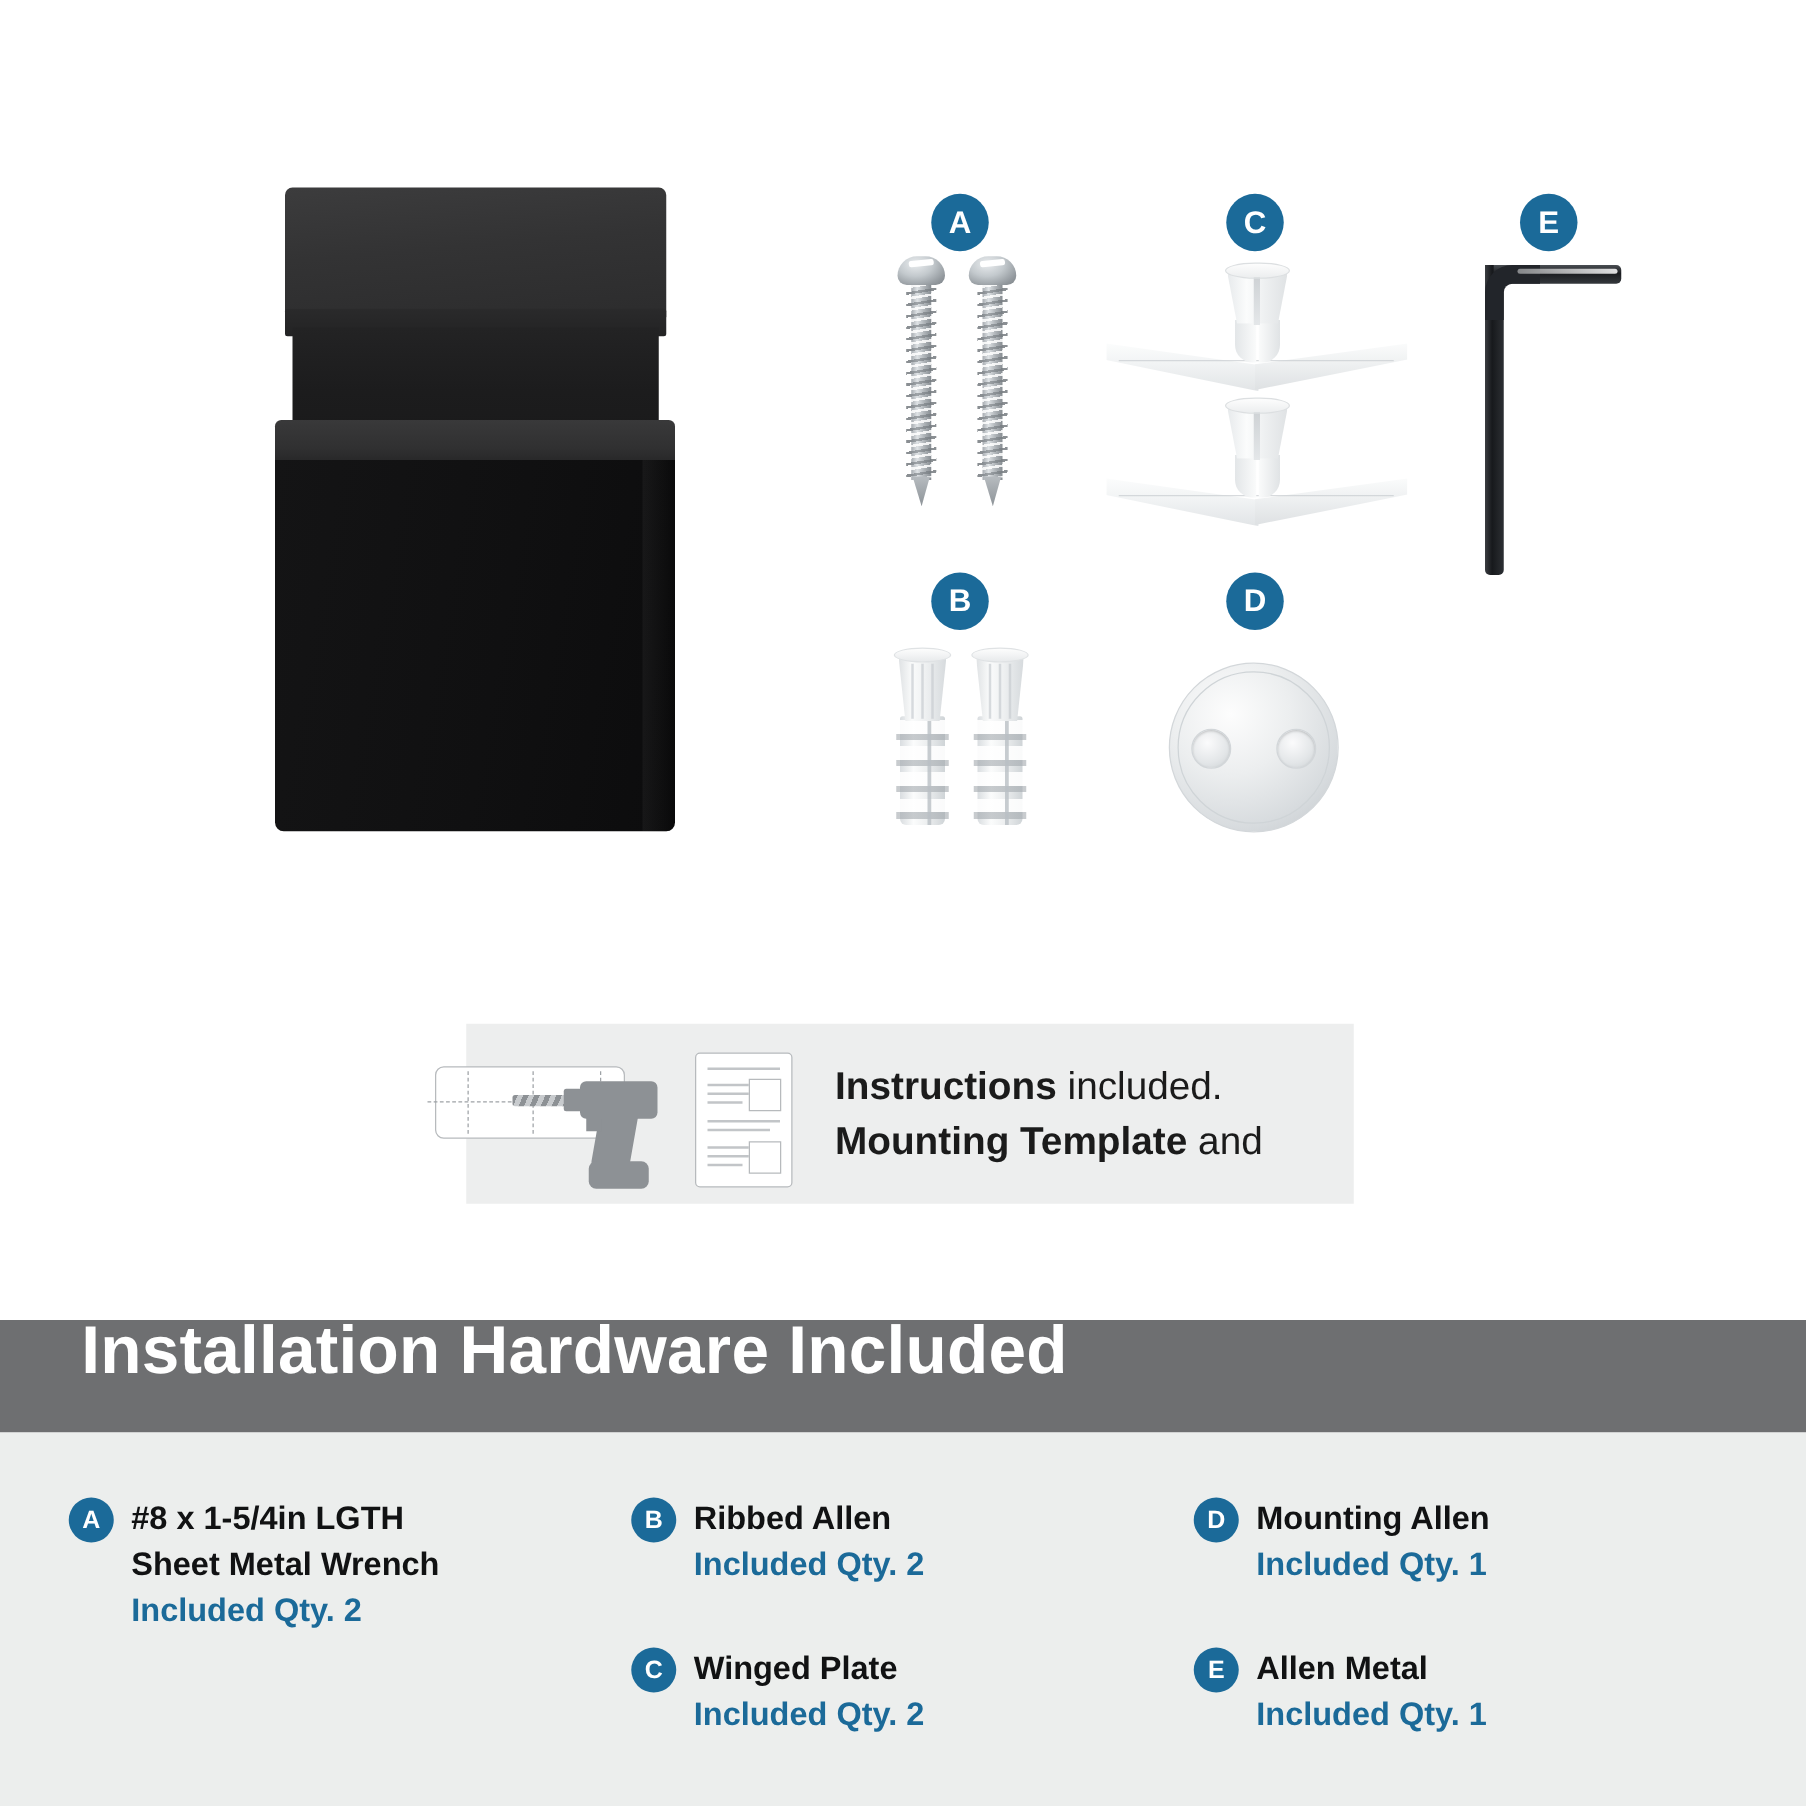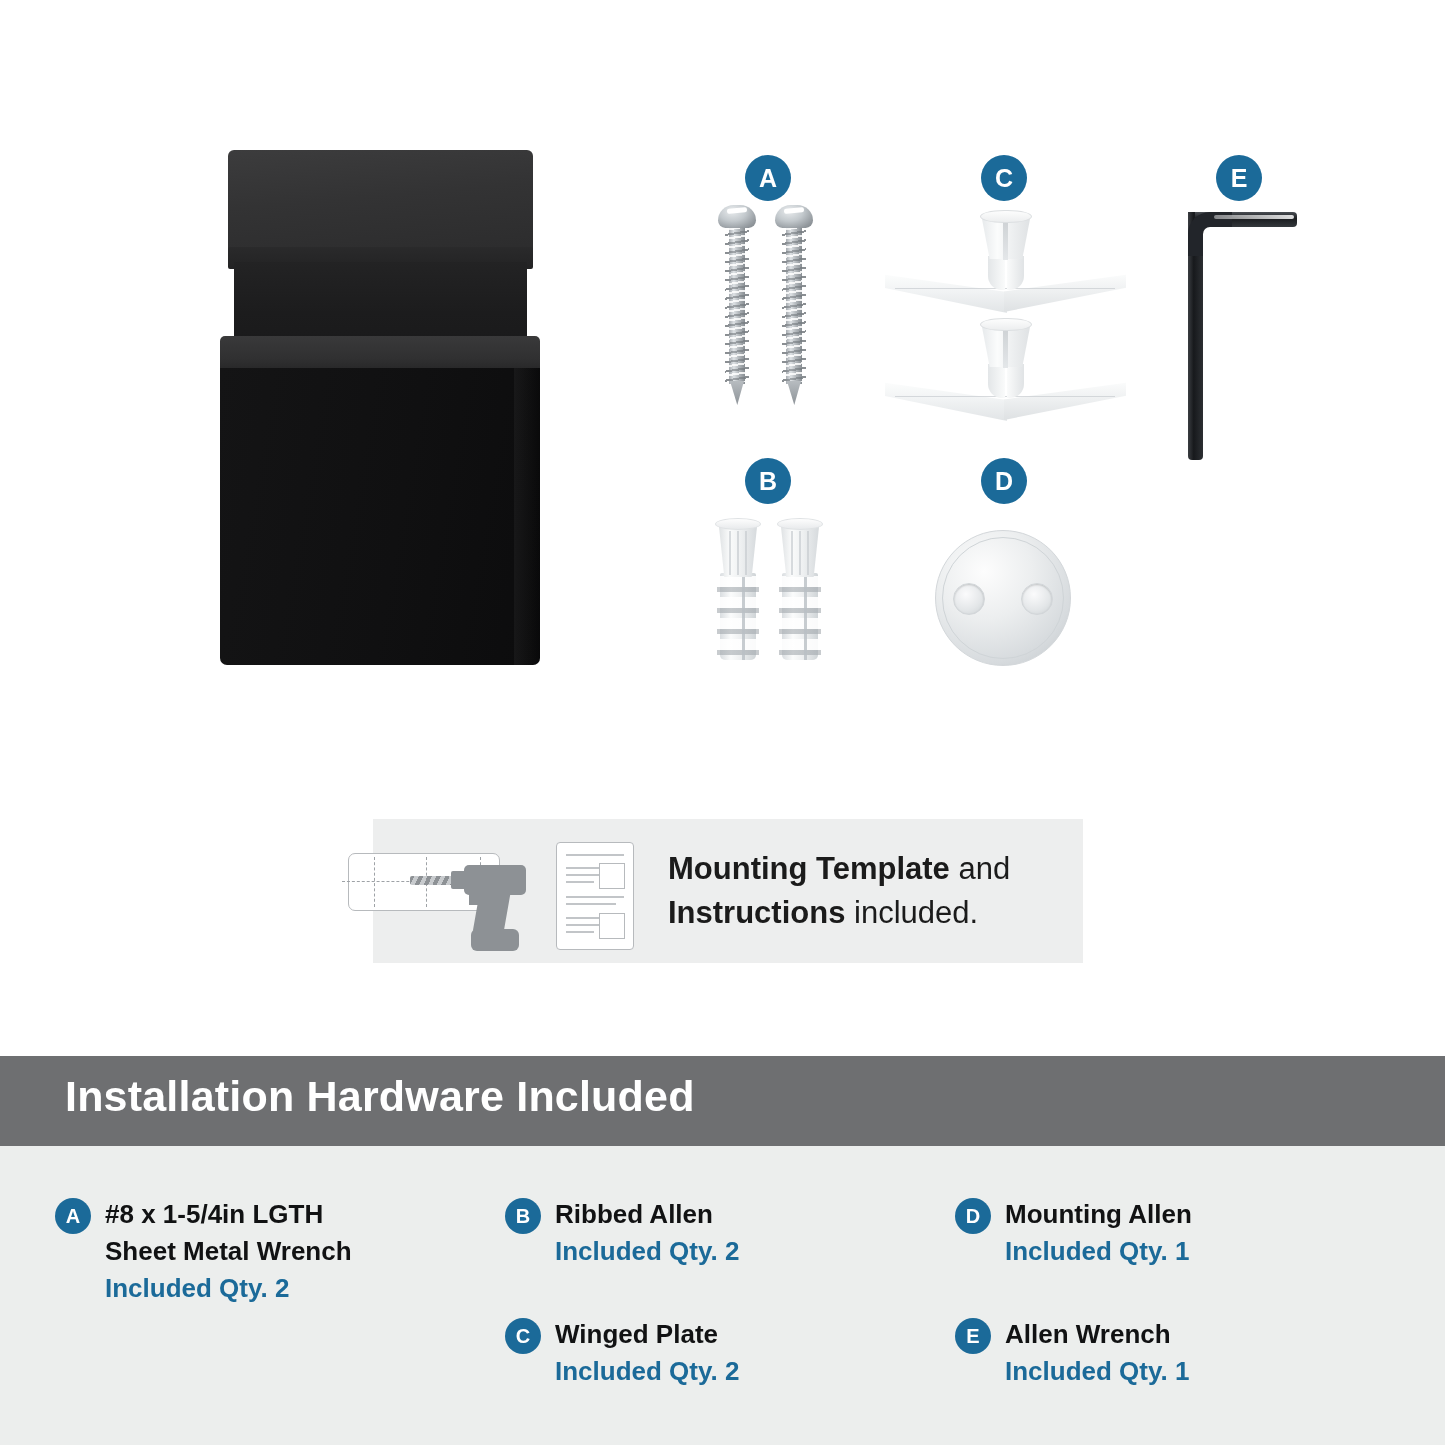--- a/index.html
+++ b/index.html
@@ -153,21 +153,21 @@
   .doc .ln{position:absolute;height:2px;background:#c2c5c8;}
   .doc .sq{position:absolute;width:26px;height:26px;border:1.5px solid #b7babd;
     background:#fff;box-sizing:border-box;}
   .tmpl-text{position:absolute;left:668px;top:847px;width:400px;
     font-size:31px;color:#1b1b1b;line-height:1.42;}
   .tmpl-text b{font-weight:bold;}
 
   
   .hdr-band{position:absolute;left:0;top:1056px;width:1445px;height:90px;
     background:#6E6F71;}
-  .hdr-title{position:absolute;left:65px;top:1072px;font-size:43px;
+  .hdr-title{position:absolute;left:65px;top:1049px;font-size:54px;
     font-weight:bold;color:#ffffff;letter-spacing:.2px;}
 
   
   .legend{position:absolute;left:0;top:1146px;width:1445px;height:299px;
     background:#ECEEED;}
   .leg-item{position:absolute;display:flex;align-items:flex-start;gap:14px;}
   .leg-badge{flex:0 0 auto;width:36px;height:36px;border-radius:50%;
     background:#1B6A99;color:#fff;font-weight:bold;font-size:20px;
     display:flex;align-items:center;justify-content:center;margin-top:2px;}
   .leg-txt{font-size:26px;color:#111213;line-height:1.42;font-weight:bold;}
@@ -285,22 +285,22 @@
     <div class="ln" style="left:9px;top:38px;width:28px;"></div>
     <div class="sq" style="left:42px;top:20px;"></div>
     <div class="ln" style="left:9px;top:53px;width:58px;"></div>
     <div class="ln" style="left:9px;top:60px;width:50px;"></div>
     <div class="ln" style="left:9px;top:74px;width:40px;"></div>
     <div class="ln" style="left:9px;top:81px;width:40px;"></div>
     <div class="ln" style="left:9px;top:88px;width:28px;"></div>
     <div class="sq" style="left:42px;top:70px;"></div>
   </div>
   <div class="tmpl-text">
+    <div><b>Instructions</b><span> included.</span></div>
     <div><b>Mounting Template</b><span> and</span></div>
-    <div><b>Instructions</b><span> included.</span></div>
   </div>
 
   <div class="hdr-band"></div>
   <div class="hdr-title">Installation Hardware Included</div>
 
   <div class="legend"></div>
 
   <div class="leg-item" style="left:55px;top:1196px;width:420px;">
     <div class="leg-badge">A</div>
     <div>
@@ -330,18 +330,18 @@
     <div class="leg-badge">D</div>
     <div>
       <div class="leg-txt">Mounting Allen</div>
       <div class="leg-qty">Included Qty. 1</div>
     </div>
   </div>
 
   <div class="leg-item" style="left:955px;top:1316px;width:400px;">
     <div class="leg-badge">E</div>
     <div>
-      <div class="leg-txt">Allen Wrench</div>
+      <div class="leg-txt">Allen Metal</div>
       <div class="leg-qty">Included Qty. 1</div>
     </div>
   </div>
 
 </div>
 
 </body></html>

